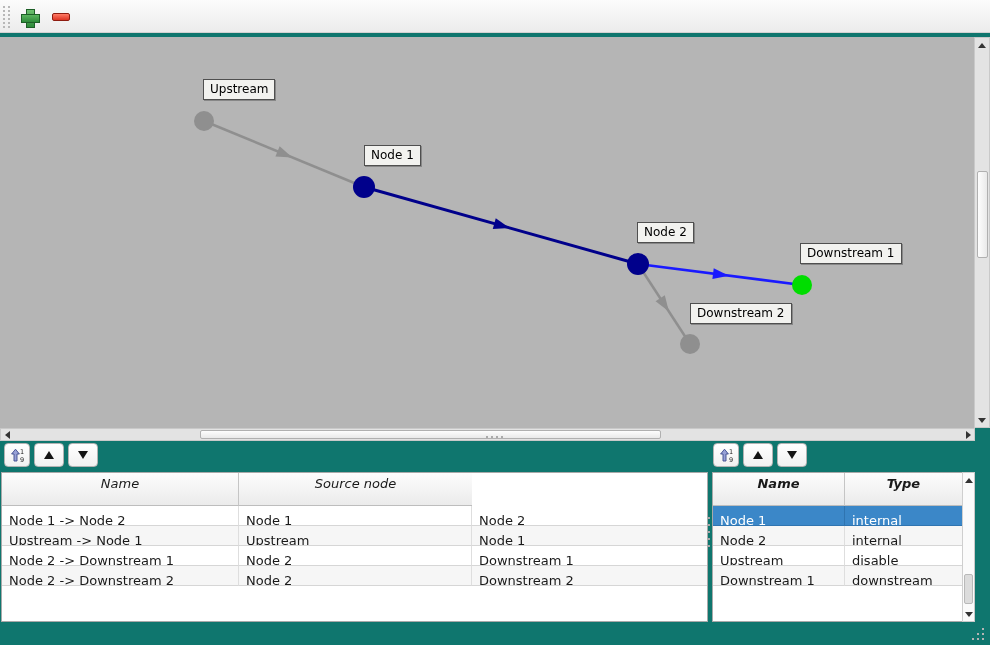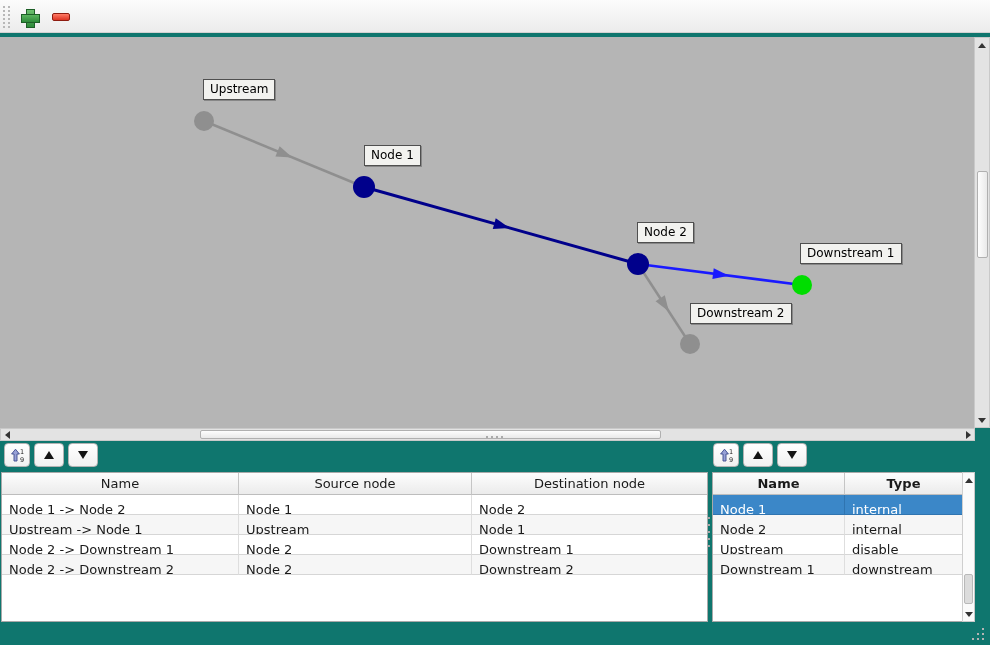--- a/index.html
+++ b/index.html
@@ -59,21 +59,21 @@
     background:linear-gradient(#ffffff,#f1f1f1); border:1px solid #b3b3b3; border-radius:4px;
     display:flex; align-items:center; justify-content:center; cursor:pointer; }
   .mini-btn:first-child { width:26px; }
   .tri-up { border-left:5px solid transparent; border-right:5px solid transparent; border-bottom:8px solid #141414; }
   .tri-down { border-left:5px solid transparent; border-right:5px solid transparent; border-top:8px solid #141414; }
 
   
   .tbl { position:absolute; top:472px; height:150px; background:#fff; border:1px solid #a9a9a9; overflow:hidden; }
   #edges-table { left:1px; width:707px; }
   #nodes-table { left:712px; width:251px; }
-  .tbl-header { display:grid; height:22px; }
+  .tbl-header { display:grid; height:33px;font-style:italic; }
   .th { background:linear-gradient(#fdfdfd,#ebebeb); border-right:1px solid #c5c5c5;
     border-bottom:1px solid #bdbdbd; text-align:center; font-size:13px; line-height:21px;
     overflow:hidden; white-space:nowrap; }
   .th:last-child { border-right:none; }
   #nodes-table .th { font-weight:bold; }
   .tr { display:grid; height:20px; background:#fff; }
   .tr.alt { background:#f6f6f6; }
   .td { border-right:1px solid #dedede; border-bottom:1px solid #d6d6d6;
     padding-left:7px; line-height:29px; font-size:13px; overflow:hidden; white-space:nowrap; }
   .td:last-child { border-right:none; }
@@ -192,21 +192,20 @@
       </button>
     <button class="mini-btn">
         <span class="arr tri-down"></span>
       </button>
   </div>
 
   <div class="tbl" id="edges-table">
       <div class="tbl-header" style="grid-template-columns: 237px 233px 1fr;">
         <div class="th">Name</div>
         <div class="th">Source node</div>
-        <div class="th">Destination node</div>
       </div>
       <div class="tr" style="grid-template-columns: 237px 233px 1fr;">
         <div class="td">Node 1 -&gt; Node 2</div>
         <div class="td">Node 1</div>
         <div class="td">Node 2</div>
       </div>
       <div class="tr alt" style="grid-template-columns: 237px 233px 1fr;">
         <div class="td">Upstream -&gt; Node 1</div>
         <div class="td">Upstream</div>
         <div class="td">Node 1</div>

